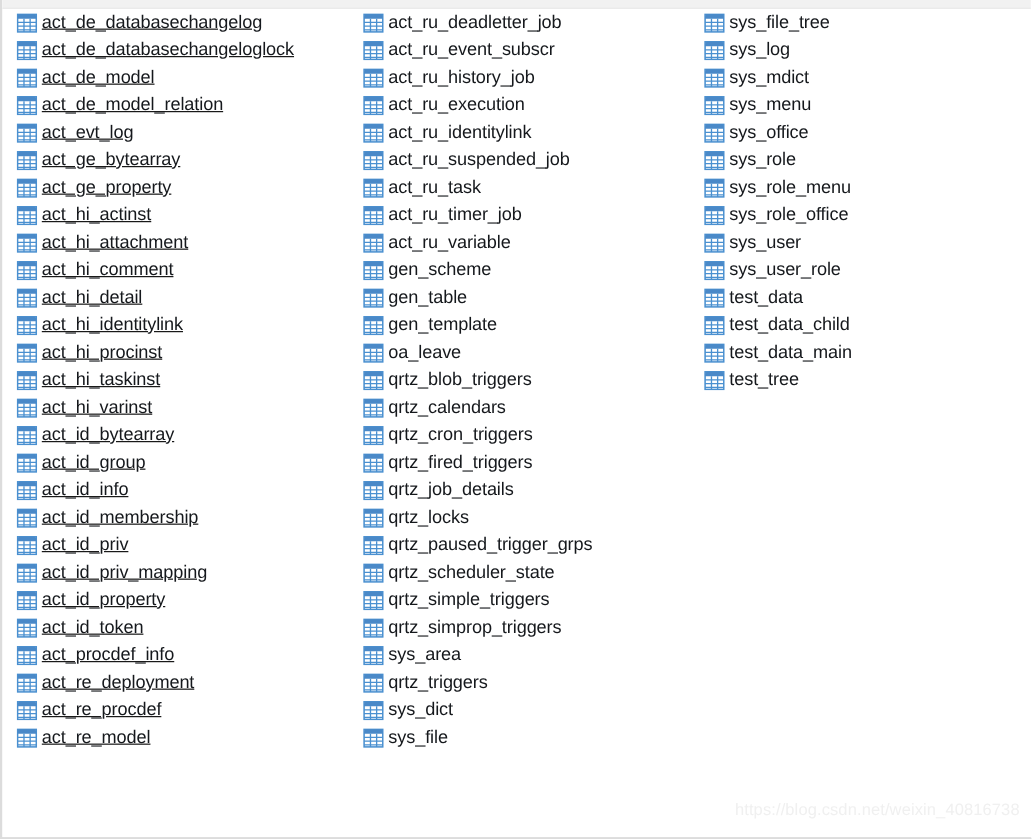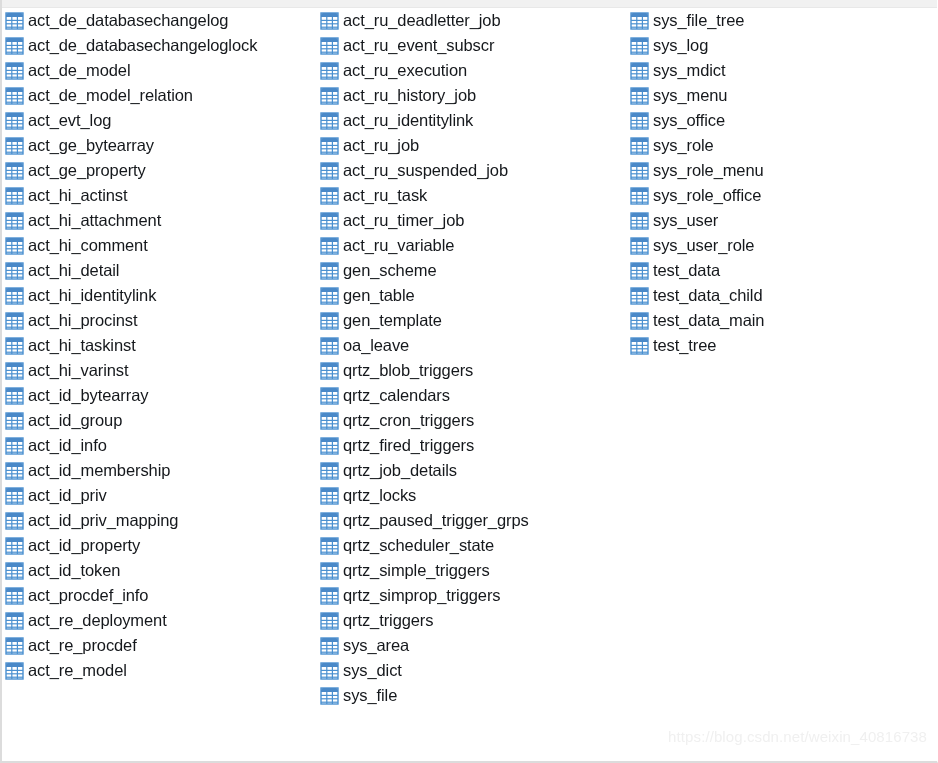--- a/index.html
+++ b/index.html
@@ -43,21 +43,21 @@
     top: 8px;
     display: flex;
     flex-direction: row;
     align-items: flex-start;
   }
 
   .col {
     display: flex;
     flex-direction: column;
   }
-  .col-1 { width: 305px; padding-left: 3px; }
+  .col-1 { width: 305px; padding-left: 13px; text-decoration: underline; }
   .col-2 { width: 300px; padding-left: 10px; }
   .col-3 { width: 320px; padding-left: 10px; }
 
   .row {
     display: flex;
     flex-direction: row;
     align-items: center;
     height: 25px;
     line-height: 25px;
     white-space: nowrap;
@@ -451,68 +451,56 @@
         <div class="row">
           <svg class="tbl-icon" viewBox="0 0 19 18" width="19" height="18">
             <rect x="1" y="1" width="17" height="16" fill="#ffffff" stroke="#4a90d0" stroke-width="1.4"></rect>
             <path d="M1 3.2 A2.2 2.2 0 0 1 3.2 1 H15.8 A2.2 2.2 0 0 1 18 3.2 V5 H1 Z" fill="#4a89c8"></path>
             <line x1="1" x2="18" y1="8.4" y2="8.4" stroke="#4a90d0" stroke-width="1.2"></line>
             <line x1="1" x2="18" y1="11.8" y2="11.8" stroke="#4a90d0" stroke-width="1.2"></line>
             <line x1="1" x2="18" y1="15.2" y2="15.2" stroke="#4a90d0" stroke-width="1.2"></line>
             <line x1="6.8" x2="6.8" y1="5" y2="17" stroke="#4a90d0" stroke-width="1.2"></line>
             <line x1="12.4" x2="12.4" y1="5" y2="17" stroke="#4a90d0" stroke-width="1.2"></line>
           </svg>
+          <span class="label">act_ru_history_job</span>
+        </div>
+        <div class="row">
+          <svg class="tbl-icon" viewBox="0 0 19 18" width="19" height="18">
+            <rect x="1" y="1" width="17" height="16" fill="#ffffff" stroke="#4a90d0" stroke-width="1.4"></rect>
+            <path d="M1 3.2 A2.2 2.2 0 0 1 3.2 1 H15.8 A2.2 2.2 0 0 1 18 3.2 V5 H1 Z" fill="#4a89c8"></path>
+            <line x1="1" x2="18" y1="8.4" y2="8.4" stroke="#4a90d0" stroke-width="1.2"></line>
+            <line x1="1" x2="18" y1="11.8" y2="11.8" stroke="#4a90d0" stroke-width="1.2"></line>
+            <line x1="1" x2="18" y1="15.2" y2="15.2" stroke="#4a90d0" stroke-width="1.2"></line>
+            <line x1="6.8" x2="6.8" y1="5" y2="17" stroke="#4a90d0" stroke-width="1.2"></line>
+            <line x1="12.4" x2="12.4" y1="5" y2="17" stroke="#4a90d0" stroke-width="1.2"></line>
+          </svg>
           <span class="label">act_ru_execution</span>
         </div>
         <div class="row">
           <svg class="tbl-icon" viewBox="0 0 19 18" width="19" height="18">
             <rect x="1" y="1" width="17" height="16" fill="#ffffff" stroke="#4a90d0" stroke-width="1.4"></rect>
             <path d="M1 3.2 A2.2 2.2 0 0 1 3.2 1 H15.8 A2.2 2.2 0 0 1 18 3.2 V5 H1 Z" fill="#4a89c8"></path>
             <line x1="1" x2="18" y1="8.4" y2="8.4" stroke="#4a90d0" stroke-width="1.2"></line>
             <line x1="1" x2="18" y1="11.8" y2="11.8" stroke="#4a90d0" stroke-width="1.2"></line>
             <line x1="1" x2="18" y1="15.2" y2="15.2" stroke="#4a90d0" stroke-width="1.2"></line>
             <line x1="6.8" x2="6.8" y1="5" y2="17" stroke="#4a90d0" stroke-width="1.2"></line>
             <line x1="12.4" x2="12.4" y1="5" y2="17" stroke="#4a90d0" stroke-width="1.2"></line>
           </svg>
-          <span class="label">act_ru_history_job</span>
-        </div>
-        <div class="row">
-          <svg class="tbl-icon" viewBox="0 0 19 18" width="19" height="18">
-            <rect x="1" y="1" width="17" height="16" fill="#ffffff" stroke="#4a90d0" stroke-width="1.4"></rect>
-            <path d="M1 3.2 A2.2 2.2 0 0 1 3.2 1 H15.8 A2.2 2.2 0 0 1 18 3.2 V5 H1 Z" fill="#4a89c8"></path>
-            <line x1="1" x2="18" y1="8.4" y2="8.4" stroke="#4a90d0" stroke-width="1.2"></line>
-            <line x1="1" x2="18" y1="11.8" y2="11.8" stroke="#4a90d0" stroke-width="1.2"></line>
-            <line x1="1" x2="18" y1="15.2" y2="15.2" stroke="#4a90d0" stroke-width="1.2"></line>
-            <line x1="6.8" x2="6.8" y1="5" y2="17" stroke="#4a90d0" stroke-width="1.2"></line>
-            <line x1="12.4" x2="12.4" y1="5" y2="17" stroke="#4a90d0" stroke-width="1.2"></line>
-          </svg>
           <span class="label">act_ru_identitylink</span>
         </div>
         <div class="row">
           <svg class="tbl-icon" viewBox="0 0 19 18" width="19" height="18">
             <rect x="1" y="1" width="17" height="16" fill="#ffffff" stroke="#4a90d0" stroke-width="1.4"></rect>
             <path d="M1 3.2 A2.2 2.2 0 0 1 3.2 1 H15.8 A2.2 2.2 0 0 1 18 3.2 V5 H1 Z" fill="#4a89c8"></path>
             <line x1="1" x2="18" y1="8.4" y2="8.4" stroke="#4a90d0" stroke-width="1.2"></line>
             <line x1="1" x2="18" y1="11.8" y2="11.8" stroke="#4a90d0" stroke-width="1.2"></line>
             <line x1="1" x2="18" y1="15.2" y2="15.2" stroke="#4a90d0" stroke-width="1.2"></line>
             <line x1="6.8" x2="6.8" y1="5" y2="17" stroke="#4a90d0" stroke-width="1.2"></line>
             <line x1="12.4" x2="12.4" y1="5" y2="17" stroke="#4a90d0" stroke-width="1.2"></line>
           </svg>
-          <span class="label">act_ru_job</span>
-        </div>
-        <div class="row">
-          <svg class="tbl-icon" viewBox="0 0 19 18" width="19" height="18">
-            <rect x="1" y="1" width="17" height="16" fill="#ffffff" stroke="#4a90d0" stroke-width="1.4"></rect>
-            <path d="M1 3.2 A2.2 2.2 0 0 1 3.2 1 H15.8 A2.2 2.2 0 0 1 18 3.2 V5 H1 Z" fill="#4a89c8"></path>
-            <line x1="1" x2="18" y1="8.4" y2="8.4" stroke="#4a90d0" stroke-width="1.2"></line>
-            <line x1="1" x2="18" y1="11.8" y2="11.8" stroke="#4a90d0" stroke-width="1.2"></line>
-            <line x1="1" x2="18" y1="15.2" y2="15.2" stroke="#4a90d0" stroke-width="1.2"></line>
-            <line x1="6.8" x2="6.8" y1="5" y2="17" stroke="#4a90d0" stroke-width="1.2"></line>
-            <line x1="12.4" x2="12.4" y1="5" y2="17" stroke="#4a90d0" stroke-width="1.2"></line>
-          </svg>
           <span class="label">act_ru_suspended_job</span>
         </div>
         <div class="row">
           <svg class="tbl-icon" viewBox="0 0 19 18" width="19" height="18">
             <rect x="1" y="1" width="17" height="16" fill="#ffffff" stroke="#4a90d0" stroke-width="1.4"></rect>
             <path d="M1 3.2 A2.2 2.2 0 0 1 3.2 1 H15.8 A2.2 2.2 0 0 1 18 3.2 V5 H1 Z" fill="#4a89c8"></path>
             <line x1="1" x2="18" y1="8.4" y2="8.4" stroke="#4a90d0" stroke-width="1.2"></line>
             <line x1="1" x2="18" y1="11.8" y2="11.8" stroke="#4a90d0" stroke-width="1.2"></line>
             <line x1="1" x2="18" y1="15.2" y2="15.2" stroke="#4a90d0" stroke-width="1.2"></line>
             <line x1="6.8" x2="6.8" y1="5" y2="17" stroke="#4a90d0" stroke-width="1.2"></line>
@@ -715,33 +703,33 @@
         <div class="row">
           <svg class="tbl-icon" viewBox="0 0 19 18" width="19" height="18">
             <rect x="1" y="1" width="17" height="16" fill="#ffffff" stroke="#4a90d0" stroke-width="1.4"></rect>
             <path d="M1 3.2 A2.2 2.2 0 0 1 3.2 1 H15.8 A2.2 2.2 0 0 1 18 3.2 V5 H1 Z" fill="#4a89c8"></path>
             <line x1="1" x2="18" y1="8.4" y2="8.4" stroke="#4a90d0" stroke-width="1.2"></line>
             <line x1="1" x2="18" y1="11.8" y2="11.8" stroke="#4a90d0" stroke-width="1.2"></line>
             <line x1="1" x2="18" y1="15.2" y2="15.2" stroke="#4a90d0" stroke-width="1.2"></line>
             <line x1="6.8" x2="6.8" y1="5" y2="17" stroke="#4a90d0" stroke-width="1.2"></line>
             <line x1="12.4" x2="12.4" y1="5" y2="17" stroke="#4a90d0" stroke-width="1.2"></line>
           </svg>
+          <span class="label">sys_area</span>
+        </div>
+        <div class="row">
+          <svg class="tbl-icon" viewBox="0 0 19 18" width="19" height="18">
+            <rect x="1" y="1" width="17" height="16" fill="#ffffff" stroke="#4a90d0" stroke-width="1.4"></rect>
+            <path d="M1 3.2 A2.2 2.2 0 0 1 3.2 1 H15.8 A2.2 2.2 0 0 1 18 3.2 V5 H1 Z" fill="#4a89c8"></path>
+            <line x1="1" x2="18" y1="8.4" y2="8.4" stroke="#4a90d0" stroke-width="1.2"></line>
+            <line x1="1" x2="18" y1="11.8" y2="11.8" stroke="#4a90d0" stroke-width="1.2"></line>
+            <line x1="1" x2="18" y1="15.2" y2="15.2" stroke="#4a90d0" stroke-width="1.2"></line>
+            <line x1="6.8" x2="6.8" y1="5" y2="17" stroke="#4a90d0" stroke-width="1.2"></line>
+            <line x1="12.4" x2="12.4" y1="5" y2="17" stroke="#4a90d0" stroke-width="1.2"></line>
+          </svg>
           <span class="label">qrtz_triggers</span>
-        </div>
-        <div class="row">
-          <svg class="tbl-icon" viewBox="0 0 19 18" width="19" height="18">
-            <rect x="1" y="1" width="17" height="16" fill="#ffffff" stroke="#4a90d0" stroke-width="1.4"></rect>
-            <path d="M1 3.2 A2.2 2.2 0 0 1 3.2 1 H15.8 A2.2 2.2 0 0 1 18 3.2 V5 H1 Z" fill="#4a89c8"></path>
-            <line x1="1" x2="18" y1="8.4" y2="8.4" stroke="#4a90d0" stroke-width="1.2"></line>
-            <line x1="1" x2="18" y1="11.8" y2="11.8" stroke="#4a90d0" stroke-width="1.2"></line>
-            <line x1="1" x2="18" y1="15.2" y2="15.2" stroke="#4a90d0" stroke-width="1.2"></line>
-            <line x1="6.8" x2="6.8" y1="5" y2="17" stroke="#4a90d0" stroke-width="1.2"></line>
-            <line x1="12.4" x2="12.4" y1="5" y2="17" stroke="#4a90d0" stroke-width="1.2"></line>
-          </svg>
-          <span class="label">sys_area</span>
         </div>
         <div class="row">
           <svg class="tbl-icon" viewBox="0 0 19 18" width="19" height="18">
             <rect x="1" y="1" width="17" height="16" fill="#ffffff" stroke="#4a90d0" stroke-width="1.4"></rect>
             <path d="M1 3.2 A2.2 2.2 0 0 1 3.2 1 H15.8 A2.2 2.2 0 0 1 18 3.2 V5 H1 Z" fill="#4a89c8"></path>
             <line x1="1" x2="18" y1="8.4" y2="8.4" stroke="#4a90d0" stroke-width="1.2"></line>
             <line x1="1" x2="18" y1="11.8" y2="11.8" stroke="#4a90d0" stroke-width="1.2"></line>
             <line x1="1" x2="18" y1="15.2" y2="15.2" stroke="#4a90d0" stroke-width="1.2"></line>
             <line x1="6.8" x2="6.8" y1="5" y2="17" stroke="#4a90d0" stroke-width="1.2"></line>
             <line x1="12.4" x2="12.4" y1="5" y2="17" stroke="#4a90d0" stroke-width="1.2"></line>

